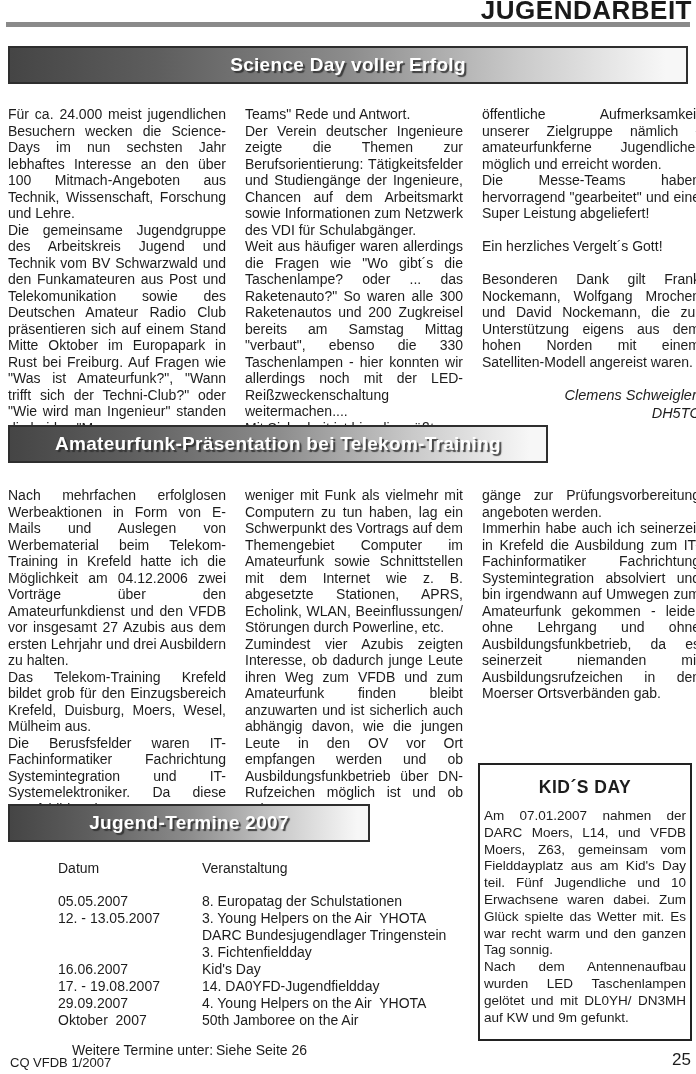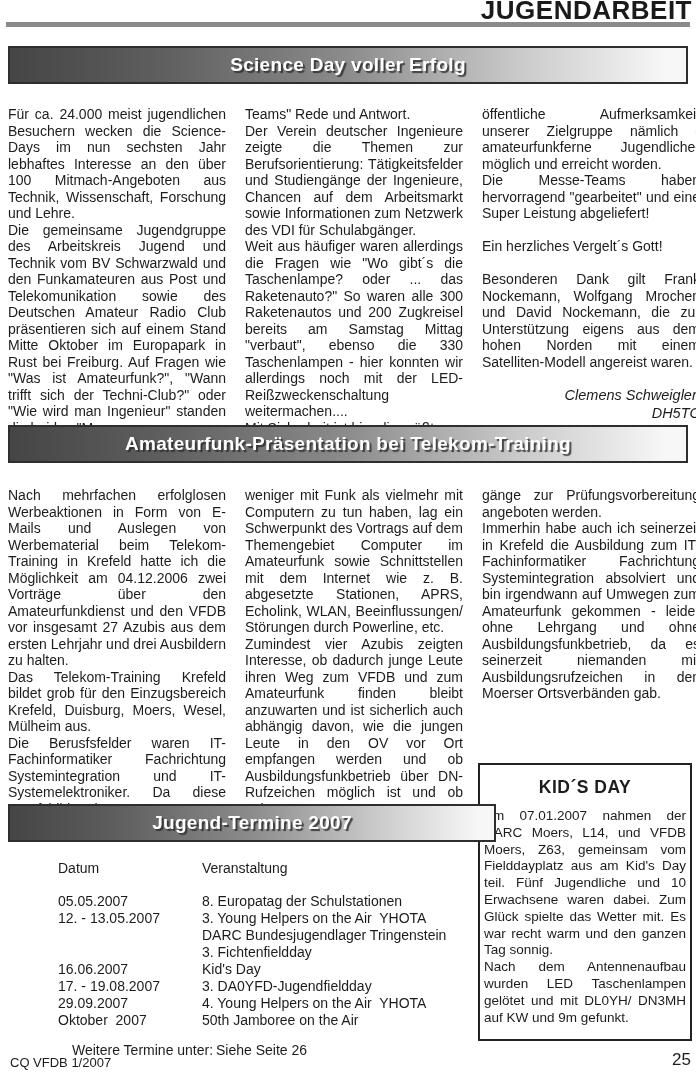--- a/index.html
+++ b/index.html
@@ -25,22 +25,22 @@
   }
 
   
   .section-bar {
     position: absolute; height: 38px;
     border: 2px solid #2e2e2e;
     background: linear-gradient(90deg, #454545 0%, #5e5e5e 22%, #8c8c8c 50%, #c9c9c9 75%, #f7f7f7 97%);
     display: flex; align-items: center; justify-content: center;
   }
   .bar1 { top: 46px; left: 8px; width: 680px; }
-  .bar2 { top: 425px; left: 8px; width: 680px; }
-  .bar3 { top: 804px; left: 8px; width: 488px; }
+  .bar2 { top: 425px; left: 8px; width: 540px; }
+  .bar3 { top: 804px; left: 8px; width: 362px; }
   .section-bar .bar-title {
     font-size: 19px; font-weight: bold; color: #ffffff;
     text-shadow: 2px 2px 1px rgba(45,45,45,0.85);
     letter-spacing: 0.3px;
   }
 
   
   .cols {
     position: absolute; left: 8px; width: 680px;
     display: flex; gap: 19px;
@@ -180,21 +180,21 @@
         <div data-name="table-row">
           <span class="cell" data-name="table-cell"></span>
           <span class="cell" data-name="table-cell">3. Fichtenfieldday</span>
         </div>
         <div data-name="table-row">
           <span class="cell" data-name="table-cell">16.06.2007</span>
           <span class="cell" data-name="table-cell">Kid's Day</span>
         </div>
         <div data-name="table-row">
           <span class="cell" data-name="table-cell">17. - 19.08.2007</span>
-          <span class="cell" data-name="table-cell">3. DA0YFD-Jugendfieldday</span>
+          <span class="cell" data-name="table-cell">14. DA0YFD-Jugendfieldday</span>
         </div>
         <div data-name="table-row">
           <span class="cell" data-name="table-cell">29.09.2007</span>
           <span class="cell" data-name="table-cell">4. Young Helpers on the Air  YHOTA</span>
         </div>
         <div data-name="table-row">
           <span class="cell" data-name="table-cell">Oktober  2007</span>
           <span class="cell" data-name="table-cell">50th Jamboree on the Air</span>
         </div>
       </div>

